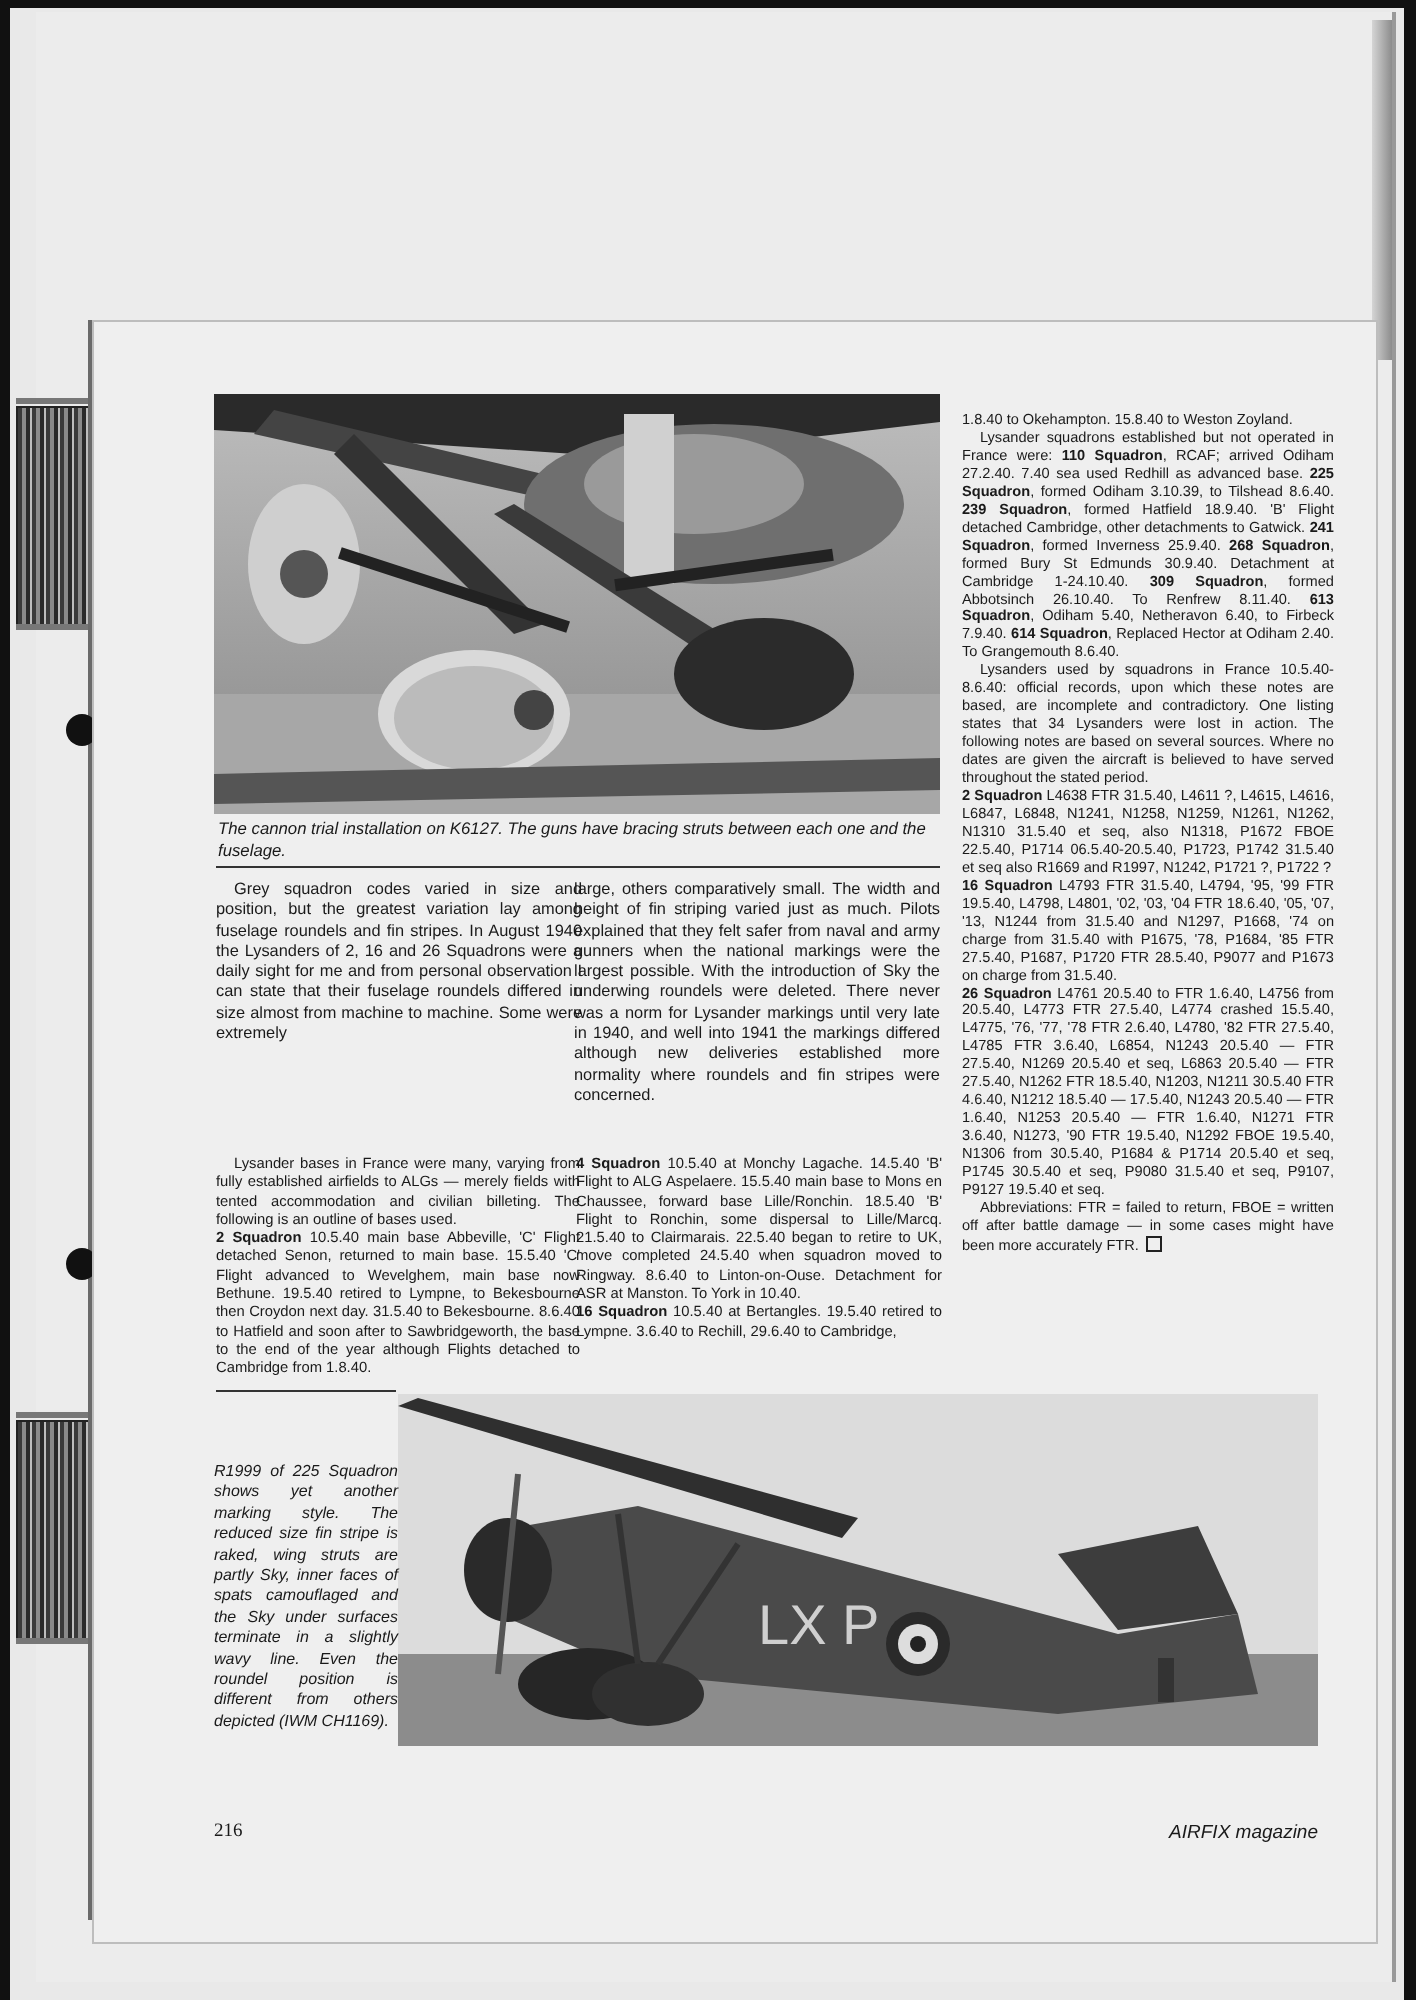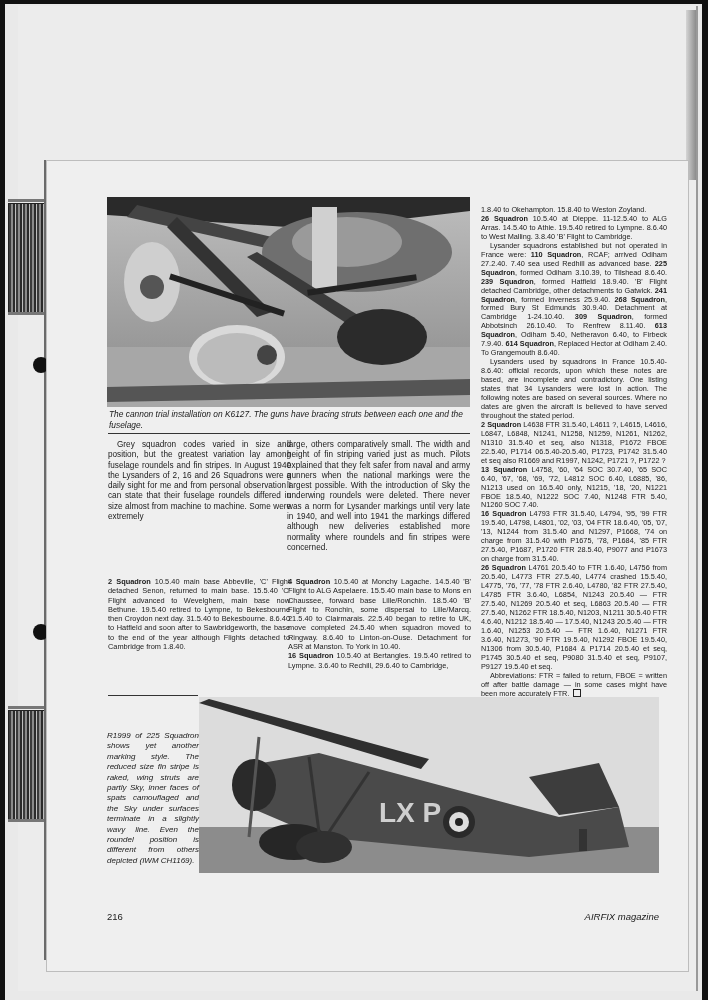--- a/index.html
+++ b/index.html
@@ -9,37 +9,37 @@
   .scan-edge-right{position:absolute;right:0;top:0;width:6px;height:1000px;background:#111;}
   .back-page{position:absolute;left:18px;top:6px;width:678px;height:985px;background:#ececec;border-right:2px solid #999;}
   .back-page-shadow{position:absolute;left:686px;top:10px;width:10px;height:170px;background:linear-gradient(90deg,#d5d5d5,#8c8c8c);}
   .binder-line{position:absolute;left:44px;top:160px;width:2px;height:800px;background:#6a6a6a;}
   .hinge{position:absolute;left:8px;width:36px;background:repeating-linear-gradient(90deg,#3a3a3a 0 2px,#8a8a8a 2px 4px,#2a2a2a 4px 6px,#bdbdbd 6px 7px);border:1px solid #222;}
   .hinge.h1{top:203px;height:108px;}
   .hinge.h2{top:710px;height:108px;}
   .hinge-bar{position:absolute;left:8px;width:36px;height:3px;background:#777;}
   .punch{position:absolute;left:33px;width:16px;height:16px;border-radius:50%;background:#111;}
   .page{position:absolute;left:46px;top:160px;width:641px;height:810px;background:#efefef;border:1px solid #bdbdbd;}
-  .photo{position:absolute;background:#a16207;overflow:hidden;font-weight:bold;}
+  .photo{position:absolute;background:#a16207;overflow:hidden;}
   .photo-top{left:60px;top:36px;width:363px;height:210px;}
   .photo-bottom{left:152px;top:536px;width:460px;height:176px;}
   .caption-top{position:absolute;left:62px;top:248px;width:360px;font-style:italic;font-size:8.4px;line-height:11px;}
   .rule{position:absolute;height:1px;background:#333;}
   .col{position:absolute;font-size:8.2px;line-height:10.3px;text-align:justify;}
   .col p{margin:0;}
   .col .indent{text-indent:9px;}
   .col-1{left:61px;top:279px;width:183px;}
   .col-2{left:240px;top:279px;width:183px;}
   .section-heading{position:absolute;left:61px;top:400px;font-size:11.5px;font-weight:bold;letter-spacing:0.1px;white-space:nowrap;}
   .col-1b{left:61px;top:416px;width:182px;font-size:7.4px;line-height:9.3px;}
   .col-2b{left:241px;top:416px;width:183px;font-size:7.4px;line-height:9.3px;}
   .col-3{left:434px;top:45px;width:186px;font-size:7.3px;line-height:8.95px;}
   .sq{font-weight:bold;}
   .caption-bottom{position:absolute;left:60px;top:570px;width:92px;font-style:italic;font-size:8px;line-height:10.4px;text-align:justify;}
-  .page-number{position:absolute;left:60px;top:750px;font-size:9.5px;}
+  .page-number{position:absolute;left:60px;top:750px;font-size:9.5px;font-family:Liberation Serif, serif;}
   .magazine-name{position:absolute;right:29px;top:750px;font-size:9.5px;font-style:italic;}
   .end-mark{display:inline-block;width:6px;height:6px;border:1px solid #222;margin-left:4px;vertical-align:-1px;}
 </style>
 </head>
 <body>
 
 <div class="scan-edge-top"></div>
 <div class="scan-edge-left"></div>
 <div class="scan-edge-right"></div>
 <div class="back-page"></div>
@@ -91,35 +91,34 @@
 
   <div class="col col-1">
     <p class="indent">Grey squadron codes varied in size and position, but the greatest variation lay among fuselage roundels and fin stripes. In August 1940 the Lysanders of 2, 16 and 26 Squadrons were a daily sight for me and from personal observation I can state that their fuselage roundels differed in size almost from machine to machine. Some were extremely</p>
   </div>
   <div class="col col-2">
     <p>large, others comparatively small. The width and height of fin striping varied just as much. Pilots explained that they felt safer from naval and army gunners when the national markings were the largest possible. With the introduction of Sky the underwing roundels were deleted. There never was a norm for Lysander markings until very late in 1940, and well into 1941 the markings differed although new deliveries established more normality where roundels and fin stripes were concerned.</p>
   </div>
 
 
   <div class="col col-1b">
+    <p class="indent">Lysander bases in France were many, varying from fully established airfields to ALGs — merely fields with tented accommodation and civilian billeting. The following is an outline of bases used.</p>
     <p><span class="sq">2 Squadron</span> <span>10.5.40 main base Abbeville, 'C' Flight detached Senon, returned to main base. 15.5.40 'C' Flight advanced to Wevelghem, main base now Bethune. 19.5.40 retired to Lympne, to Bekesbourne then Croydon next day. 31.5.40 to Bekesbourne. 8.6.40 to Hatfield and soon after to Sawbridgeworth, the base to the end of the year although Flights detached to Cambridge from 1.8.40.</span></p>
   </div>
 
   <div class="col col-2b">
     <p><span class="sq">4 Squadron</span> <span>10.5.40 at Monchy Lagache. 14.5.40 'B' Flight to ALG Aspelaere. 15.5.40 main base to Mons en Chaussee, forward base Lille/Ronchin. 18.5.40 'B' Flight to Ronchin, some dispersal to Lille/Marcq. 21.5.40 to Clairmarais. 22.5.40 began to retire to UK, move completed 24.5.40 when squadron moved to Ringway. 8.6.40 to Linton-on-Ouse. Detachment for ASR at Manston. To York in 10.40.</span></p>
     <p><span class="sq">16 Squadron</span> <span>10.5.40 at Bertangles. 19.5.40 retired to Lympne. 3.6.40 to Rechill, 29.6.40 to Cambridge,</span></p>
   </div>
 
   <div class="col col-3">
     <p>1.8.40 to Okehampton. 15.8.40 to Weston Zoyland.</p>
-    <p><span class="sq">26 Squadron</span> <span>10.5.40 at Dieppe. 11-12.5.40 to ALG Arras. 14.5.40 to Athie. 19.5.40 retired to Lympne. 8.6.40 to West Malling. 3.8.40 'B' Flight to Cambridge.</span></p>
     <p class="indent"><span>Lysander squadrons established but not operated in France were:</span> <span class="sq">110 Squadron</span><span>, RCAF; arrived Odiham 27.2.40. 7.40 sea used Redhill as advanced base.</span> <span class="sq">225 Squadron</span><span>, formed Odiham 3.10.39, to Tilshead 8.6.40.</span> <span class="sq">239 Squadron</span><span>, formed Hatfield 18.9.40. 'B' Flight detached Cambridge, other detachments to Gatwick.</span> <span class="sq">241 Squadron</span><span>, formed Inverness 25.9.40.</span> <span class="sq">268 Squadron</span><span>, formed Bury St Edmunds 30.9.40. Detachment at Cambridge 1-24.10.40.</span> <span class="sq">309 Squadron</span><span>, formed Abbotsinch 26.10.40. To Renfrew 8.11.40.</span> <span class="sq">613 Squadron</span><span>, Odiham 5.40, Netheravon 6.40, to Firbeck 7.9.40.</span> <span class="sq">614 Squadron</span><span>, Replaced Hector at Odiham 2.40. To Grangemouth 8.6.40.</span></p>
     <p class="indent">Lysanders used by squadrons in France 10.5.40-8.6.40: official records, upon which these notes are based, are incomplete and contradictory. One listing states that 34 Lysanders were lost in action. The following notes are based on several sources. Where no dates are given the aircraft is believed to have served throughout the stated period.</p>
     <p><span class="sq">2 Squadron</span> <span>L4638 FTR 31.5.40, L4611 ?, L4615, L4616, L6847, L6848, N1241, N1258, N1259, N1261, N1262, N1310 31.5.40 et seq, also N1318, P1672 FBOE 22.5.40, P1714 06.5.40-20.5.40, P1723, P1742 31.5.40 et seq also R1669 and R1997, N1242, P1721 ?, P1722 ?</span></p>
-    <p><span class="sq">13 Squadron</span> <span>L4758, '60, '64 SOC 30.7.40, '65 SOC 6.40, '67, '68, '69, '72, L4812 SOC 6.40, L6885, '86, N1213 used on 16.5.40 only, N1215, '18, '20, N1221 FBOE 18.5.40, N1222 SOC 7.40, N1248 FTR 5.40, N1260 SOC 7.40.</span></p>
     <p><span class="sq">16 Squadron</span> <span>L4793 FTR 31.5.40, L4794, '95, '99 FTR 19.5.40, L4798, L4801, '02, '03, '04 FTR 18.6.40, '05, '07, '13, N1244 from 31.5.40 and N1297, P1668, '74 on charge from 31.5.40 with P1675, '78, P1684, '85 FTR 27.5.40, P1687, P1720 FTR 28.5.40, P9077 and P1673 on charge from 31.5.40.</span></p>
     <p><span class="sq">26 Squadron</span> <span>L4761 20.5.40 to FTR 1.6.40, L4756 from 20.5.40, L4773 FTR 27.5.40, L4774 crashed 15.5.40, L4775, '76, '77, '78 FTR 2.6.40, L4780, '82 FTR 27.5.40, L4785 FTR 3.6.40, L6854, N1243 20.5.40 — FTR 27.5.40, N1269 20.5.40 et seq, L6863 20.5.40 — FTR 27.5.40, N1262 FTR 18.5.40, N1203, N1211 30.5.40 FTR 4.6.40, N1212 18.5.40 — 17.5.40, N1243 20.5.40 — FTR 1.6.40, N1253 20.5.40 — FTR 1.6.40, N1271 FTR 3.6.40, N1273, '90 FTR 19.5.40, N1292 FBOE 19.5.40, N1306 from 30.5.40, P1684 &amp; P1714 20.5.40 et seq, P1745 30.5.40 et seq, P9080 31.5.40 et seq, P9107, P9127 19.5.40 et seq.</span></p>
     <p class="indent"><span>Abbreviations: FTR = failed to return, FBOE = written off after battle damage — in some cases might have been more accurately FTR.</span><span class="end-mark"></span></p>
   </div>
 
   <div class="rule" style="left:61px;top:534px;width:90px;"></div>
 
   <div class="photo photo-bottom">
     <svg width="460" height="176" viewBox="0 0 460 176">
       <rect width="460" height="176" fill="#dcdcdc"></rect>

